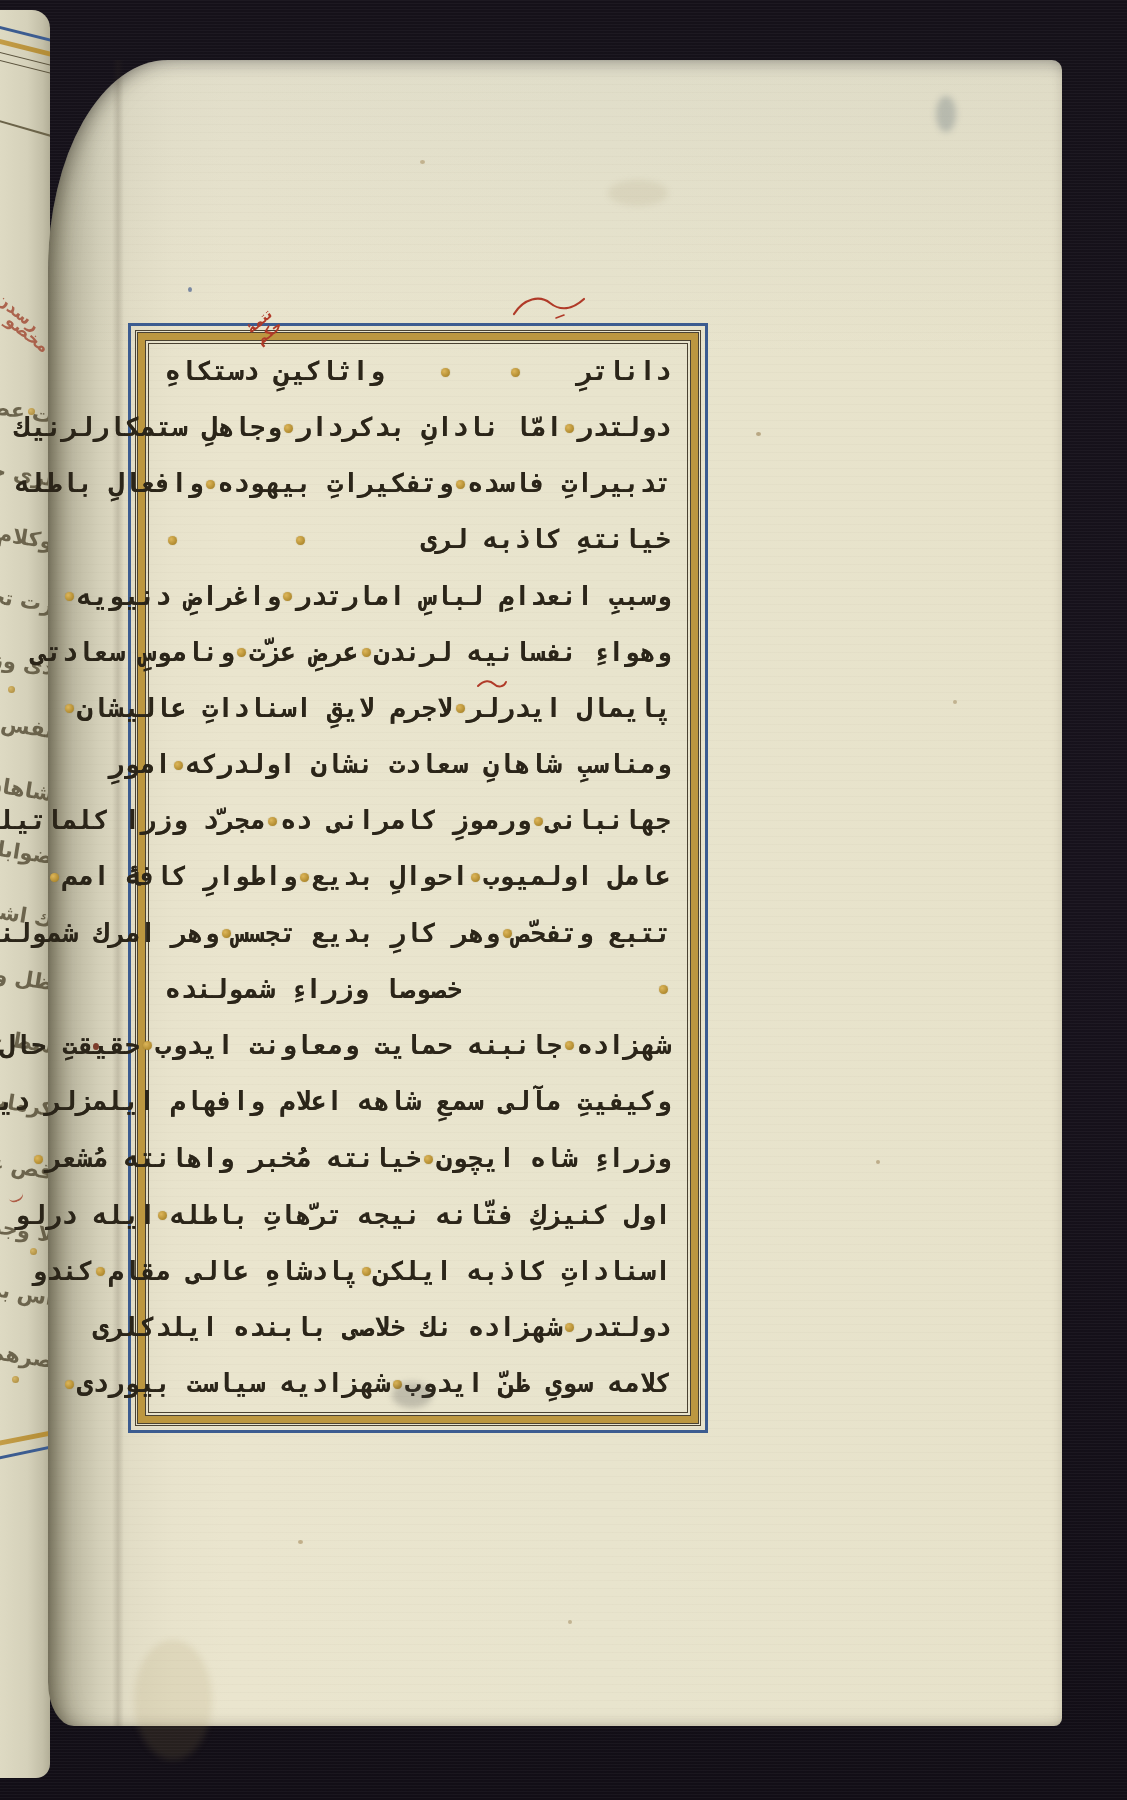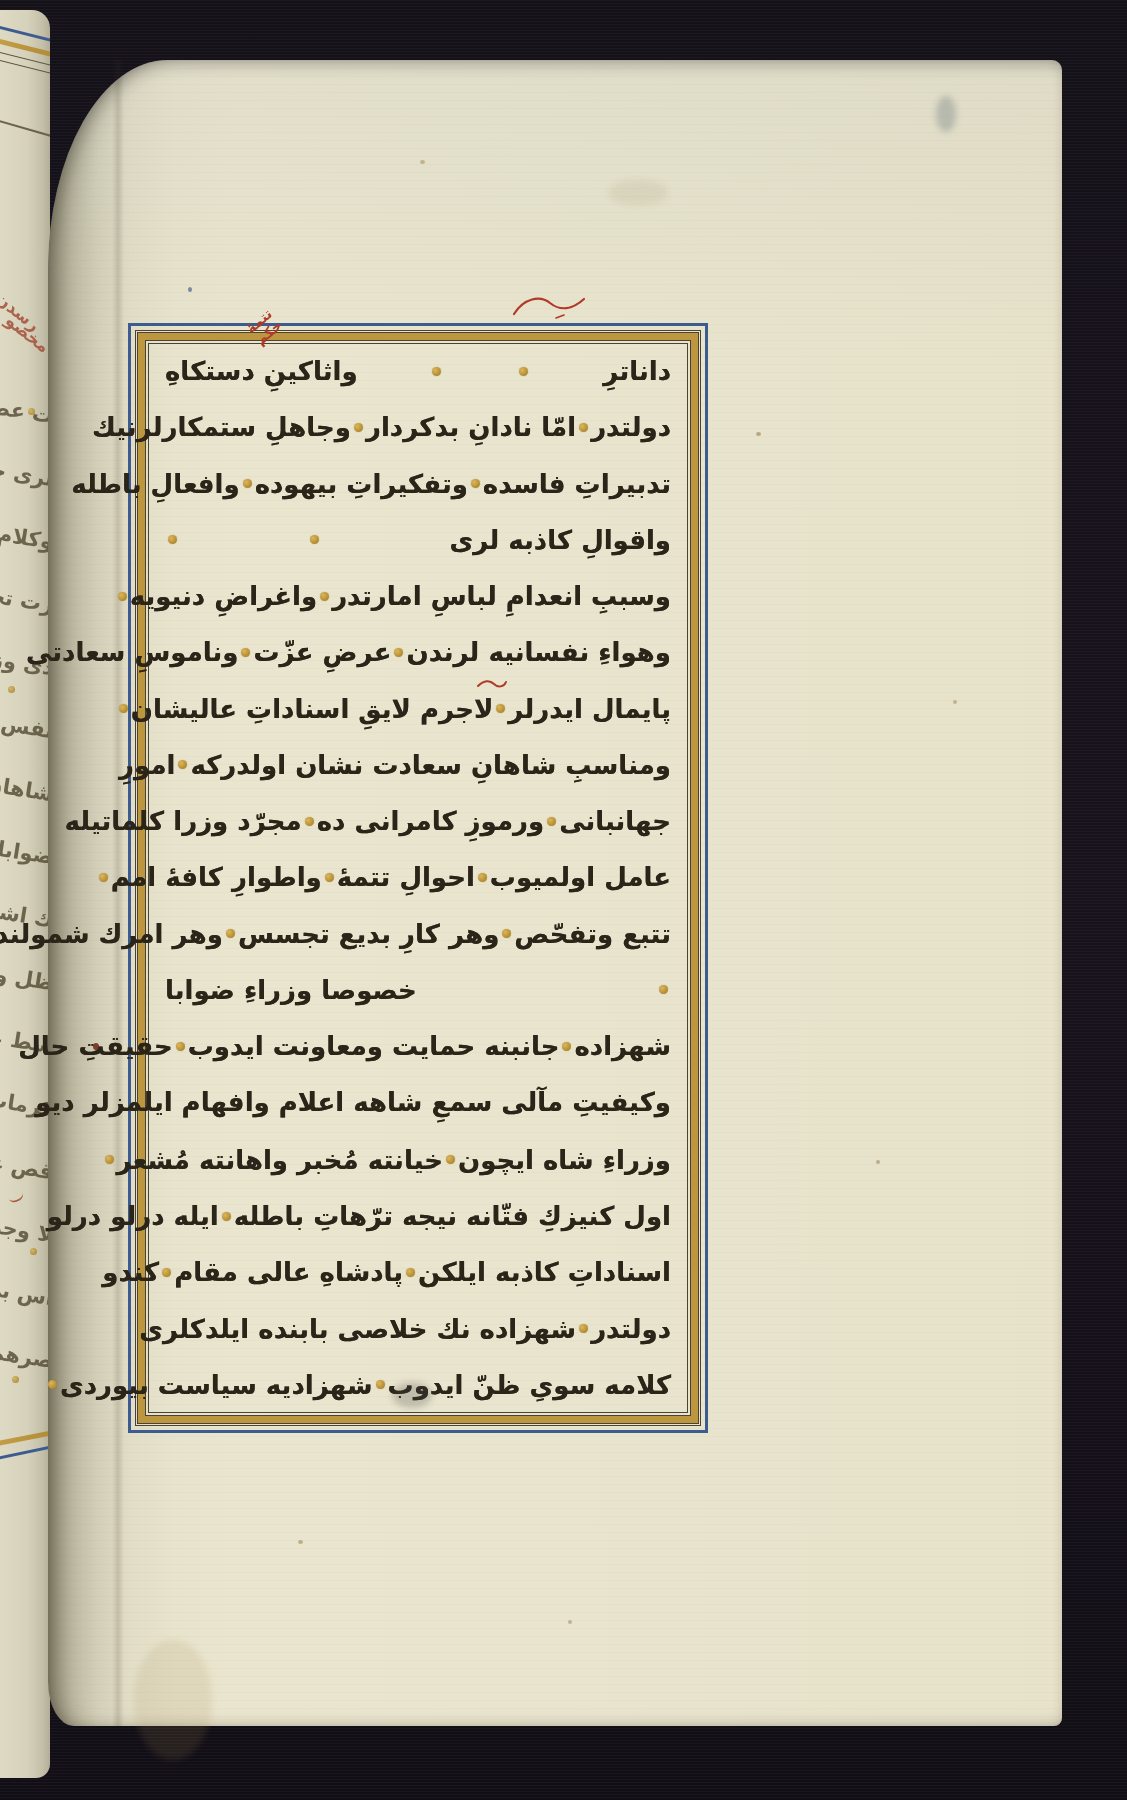--- a/index.html
+++ b/index.html
@@ -73,21 +73,21 @@
   }
   .frame-line2{position:absolute;inset:3px;border:1px solid #4a4232;}
   .text-area{
     position:absolute;inset:0;padding:12px 16px;direction:rtl;
     display:flex;flex-direction:column;justify-content:space-between;
   }
   .line{display:flex;justify-content:space-between;align-items:center;
     color:#2b2519;font-weight:bold;font-size:26px;
     text-shadow:0 0 0.5px rgba(43,37,25,0.75);}
   .line.single{display:block;text-align:justify;text-align-last:justify;line-height:1.2;}
-  .seg{white-space:nowrap;}
+  .seg{white-space:nowrap;font-family:Liberation Mono, monospace;}
   .vdot{width:9px;height:9px;border-radius:50%;flex:0 0 auto;margin:0 3px;
     background:radial-gradient(circle at 35% 35%,#ddb65a,#b08a2e 70%,#8f6d20);
     box-shadow:0 0 1px rgba(120,90,20,0.6);}
 
   
   .red-gloss{
     position:absolute;left:196px;top:252px;width:40px;color:#b03a28;font-weight:bold;
     font-size:14px;line-height:15px;transform:rotate(-40deg);transform-origin:center;
     text-align:center;z-index:5;
   }
@@ -164,21 +164,21 @@
                 <span class="seg">وجاهلِ ستمكارلرنيك</span>
               </div>
               <div class="line">
                 <span class="seg">تدبيراتِ فاسده</span>
                 <span class="vdot"></span>
                 <span class="seg">وتفكيراتِ بيهوده</span>
                 <span class="vdot"></span>
                 <span class="seg">وافعالِ باطله</span>
               </div>
               <div class="line">
-                <span class="seg">واقوالِ كاذبه لرى</span>
+                <span class="seg">خيانتهِ كاذبه لرى</span>
                 <span class="vdot"></span>
                 <span class="vdot"></span>
               </div>
               <div class="line">
                 <span class="seg">وسببِ انعدامِ لباسِ امارتدر</span>
                 <span class="vdot"></span>
                 <span class="seg">واغراضِ دنيويه</span>
                 <span class="vdot"></span>
               </div>
               <div class="line">
@@ -202,35 +202,35 @@
               <div class="line">
                 <span class="seg">جهانبانى</span>
                 <span class="vdot"></span>
                 <span class="seg">ورموزِ كامرانى ده</span>
                 <span class="vdot"></span>
                 <span class="seg">مجرّد وزرا كلماتيله</span>
               </div>
               <div class="line">
                 <span class="seg">عامل اولميوب</span>
                 <span class="vdot"></span>
-                <span class="seg">احوالِ تتمۀ</span>
+                <span class="seg">احوالِ بديع</span>
                 <span class="vdot"></span>
                 <span class="seg">واطوارِ كافۀ امم</span>
                 <span class="vdot"></span>
               </div>
               <div class="line">
                 <span class="seg">تتبع وتفحّص</span>
                 <span class="vdot"></span>
                 <span class="seg">وهر كارِ بديع تجسس</span>
                 <span class="vdot"></span>
                 <span class="seg">وهر امرك شمولنده</span>
               </div>
               <div class="line">
                 <span class="vdot"></span>
-                <span class="seg">خصوصا وزراءِ ضوابا</span>
+                <span class="seg">خصوصا وزراءِ شمولنده</span>
               </div>
               <div class="line">
                 <span class="seg">شهزاده</span>
                 <span class="vdot"></span>
                 <span class="seg">جانبنه حمايت ومعاونت ايدوب</span>
                 <span class="vdot"></span>
                 <span class="seg">حقيقتِ حال</span>
               </div>
               <div class="line single"><span class="seg">وكيفيتِ مآلى سمعِ شاهه اعلام وافهام ايلمزلر ديو</span></div>
               <div class="line">

